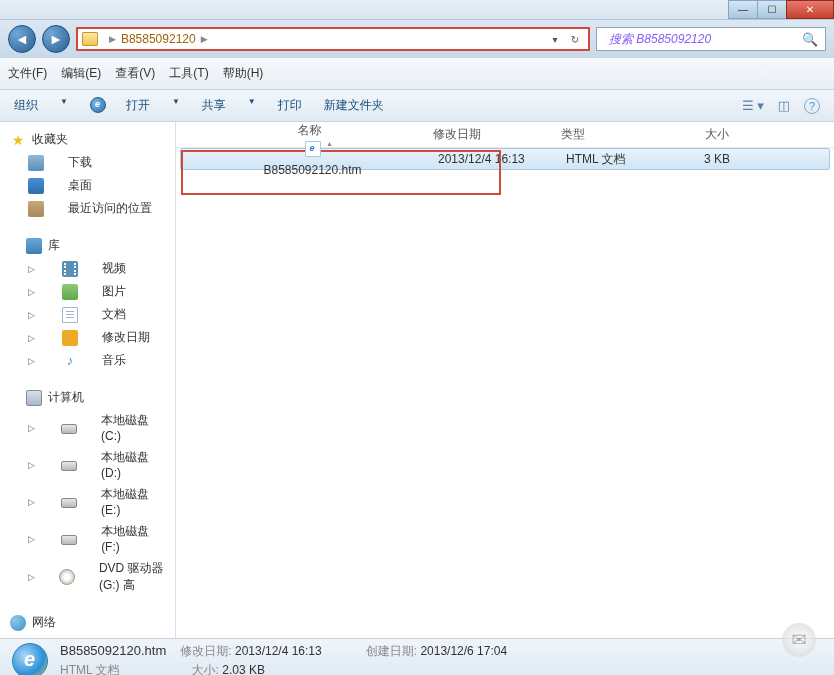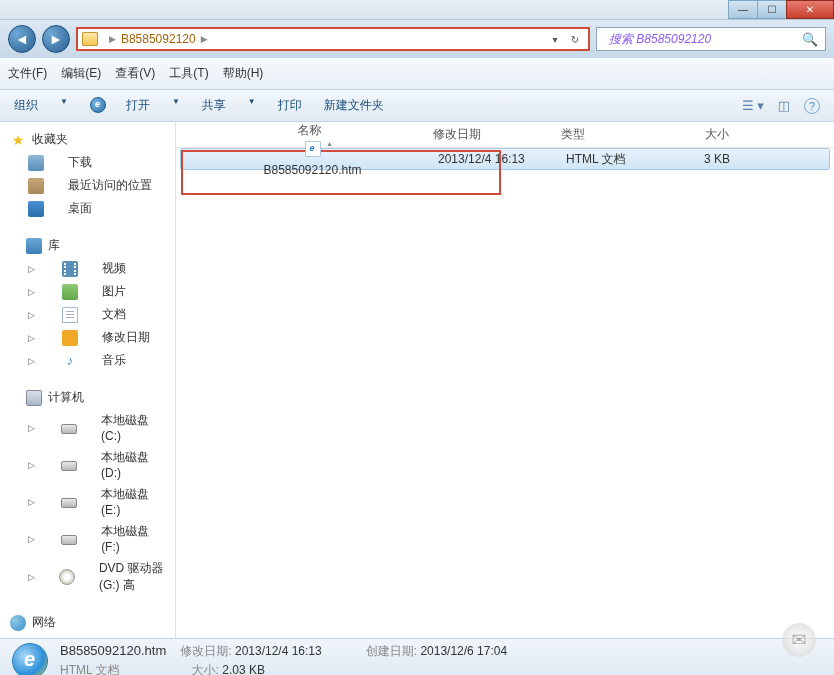--- a/index.html
+++ b/index.html
@@ -171,26 +171,26 @@
     <div class="side-group">
       <div class="side-header fav">
           <span class="ico ico-star">★</span>
           <span>收藏夹</span>
         </div>
       <div class="side-item">
           <span class="ico ico-download"></span>
           <span>下载</span>
         </div>
       <div class="side-item">
+          <span class="ico ico-desktop"></span>
+          <span>桌面</span>
+        </div>
+      <div class="side-item">
           <span class="ico ico-recent"></span>
           <span>最近访问的位置</span>
-        </div>
-      <div class="side-item">
-          <span class="ico ico-desktop"></span>
-          <span>桌面</span>
         </div>
     </div>
     <div class="side-group">
       <div class="side-header">
           <span class="tri"></span>
           <span class="ico ico-lib"></span>
           <span>库</span>
         </div>
       <div class="side-item">
           <span class="tri">▷</span>

